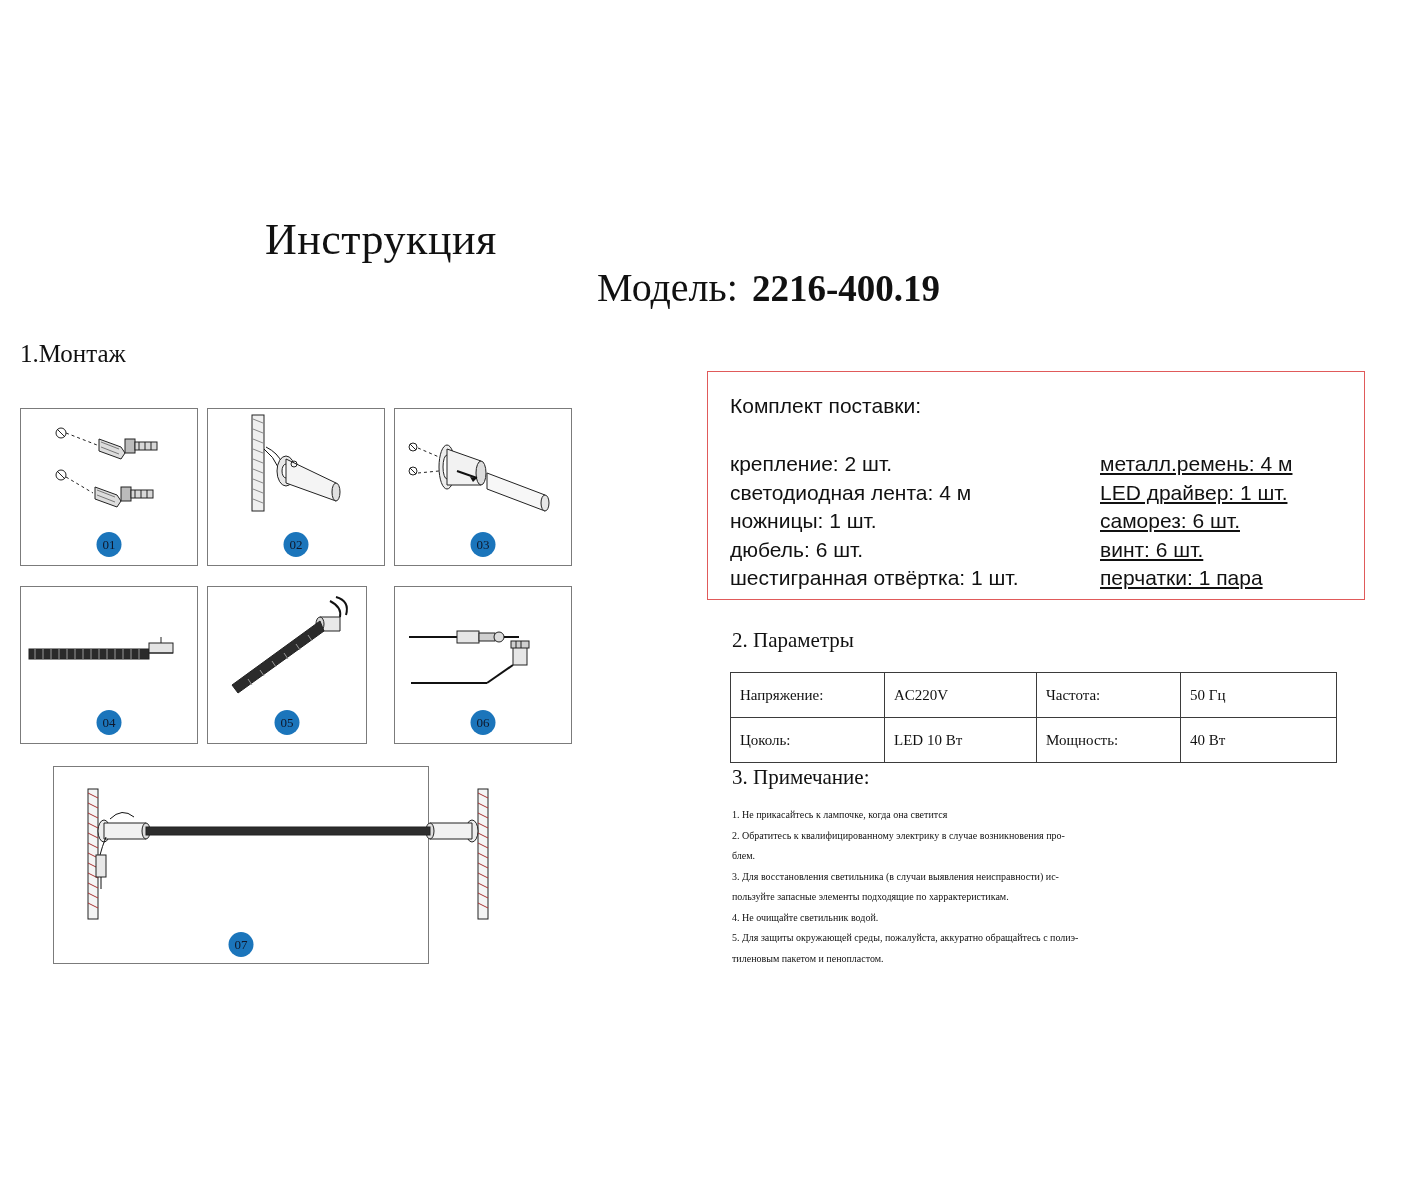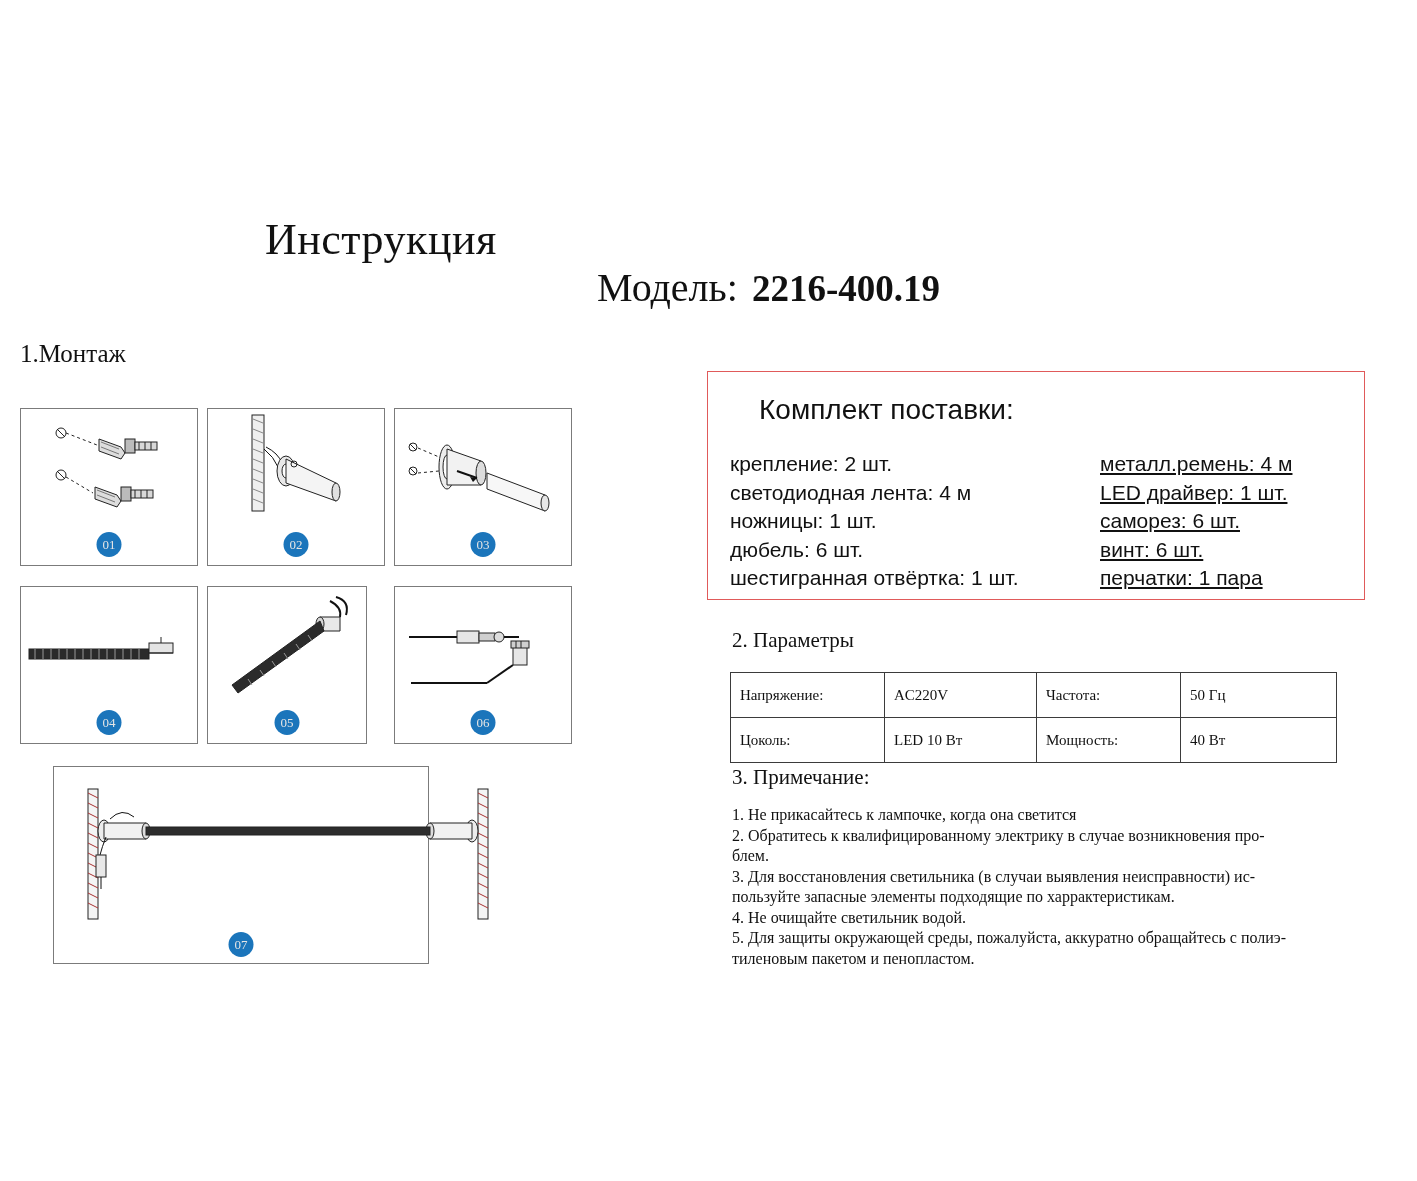--- a/index.html
+++ b/index.html
@@ -57,21 +57,21 @@
     border: 1px solid #7b7b7b;
     box-sizing: border-box;
     background: #fff;
   }
   .badge {
     position: absolute;
     width: 25px;
     height: 25px;
     border-radius: 50%;
     background: #1b75bb;
-    color: #e5e5e5;
+    color: #0f172a;
     font-family: "Liberation Serif", serif;
     font-size: 13px;
     line-height: 25px;
     text-align: center;
     left: 50%;
     transform: translateX(-50%);
   }
   .fig .badge { bottom: 8px; }
 
   svg { display: block; }
@@ -85,22 +85,21 @@
     height: 229px;
     border: 1px solid #e05a5a;
     box-sizing: border-box;
     background: #fff;
   }
   #kit-title {
     position: absolute;
     left: 22px;
     top: 22px;
     font-family: "Liberation Sans", sans-serif;
-    font-size: 28px;
-    margin-left: 29px;
+    font-size: 21px;
   }
   .kit-col {
     position: absolute;
     top: 78px;
     font-family: "Liberation Sans", sans-serif;
     font-size: 21px;
     line-height: 28.5px;
   }
   #kit-col-left { left: 22px; }
   #kit-col-right { left: 392px; text-decoration: underline; }
@@ -134,21 +133,21 @@
     position: absolute;
     left: 732px;
     top: 765px;
     font-size: 21px;
   }
   #notes-list {
     position: absolute;
     left: 732px;
     top: 805px;
     width: 620px;
-    font-size: 16px;
+    font-size: 10px;
     line-height: 20.5px;
     font-family: "Liberation Serif", serif;
   }
   #notes-list div { margin: 0; }
 </style>
 </head>
 <body>
 
 <div id="title-block">
   <div id="doc-title">Инструкция</div>

